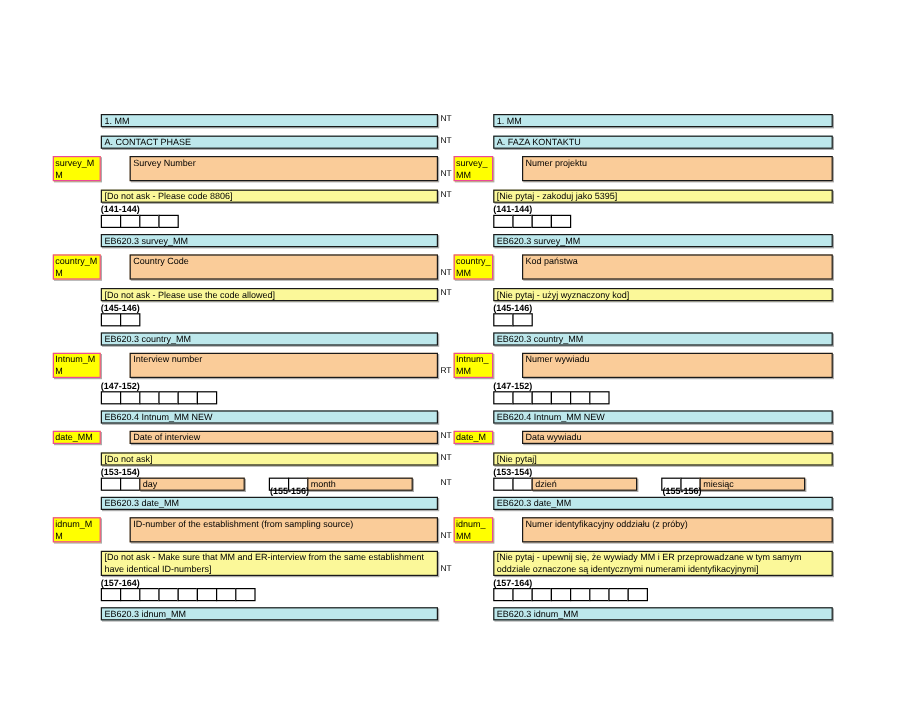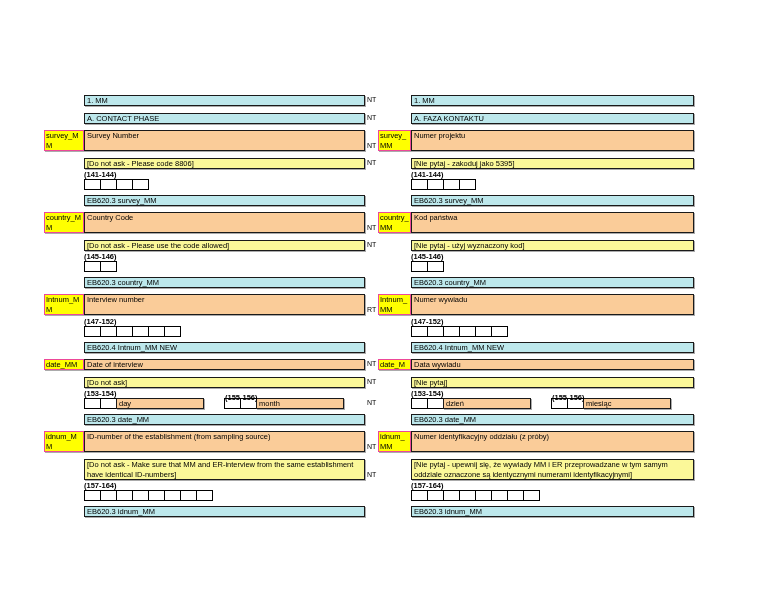--- a/index.html
+++ b/index.html
@@ -3,31 +3,31 @@
 <meta charset="utf-8">
 <style>
   html,body{margin:0;padding:0;background:#fff;width:768px;height:593px;overflow:hidden;
     font-family:"Liberation Sans",sans-serif;color:#000;}
   #page{position:relative;width:768px;height:525px;padding-top:95px;box-sizing:border-box;}
   .row{display:grid;grid-template-columns:40px 281px 13px 33px 283px;margin-left:44px;}
   .g1{grid-column:1}.g2{grid-column:2}.g3{grid-column:3}.g4{grid-column:4}.g5{grid-column:5}
   .cell{border:1px solid #1a1a1a;box-sizing:border-box;padding:0 2px;font-size:7.5px;
     line-height:9.5px;overflow:hidden;box-shadow:1px 1px 0 #ababab;}
   .cyan{background:#BDE8EC;}
-  .orange{background:#FACC99;}
+  .orange{background:#FACC99;margin-left:24px;}
   .lyellow{background:#FBF899;}
   .varcell{background:#FFFF00;border:1px solid #ec4899;box-sizing:border-box;padding:0 1px;
     font-size:7.5px;line-height:9.5px;word-break:break-all;overflow:hidden;box-shadow:1px 1px 0 #ababab;}
   .h11{height:11px;}
   .h21{height:21px;}
   .marker{font-size:7px;line-height:9px;padding-left:2px;}
   .top{align-self:start;}
   .bottom{align-self:end;padding-bottom:1px;}
   .colslabel{font-size:7.5px;font-weight:bold;line-height:9px;height:9px;position:relative;}
-  .colslabel .second{position:absolute;left:141px;top:4px;text-align:right;}
+  .colslabel .second{position:absolute;left:141px;top:16px;text-align:right;}
   .boxrow{display:flex;height:11px;align-items:stretch;}
   .box{width:17px;height:11px;background:#fff;border:1px solid #000;box-sizing:border-box;margin-left:-1px;}
   .box:first-child{margin-left:0;}
   .dmcell{width:88px;height:11px;margin-left:-1px;}
   .dmspacer{width:20px;}
   .mt1{margin-top:1px}.mt2{margin-top:2px}.mt5{margin-top:5px}.mt6{margin-top:6px}.mt7{margin-top:7px}
 </style>
 </head>
 <body>
 

